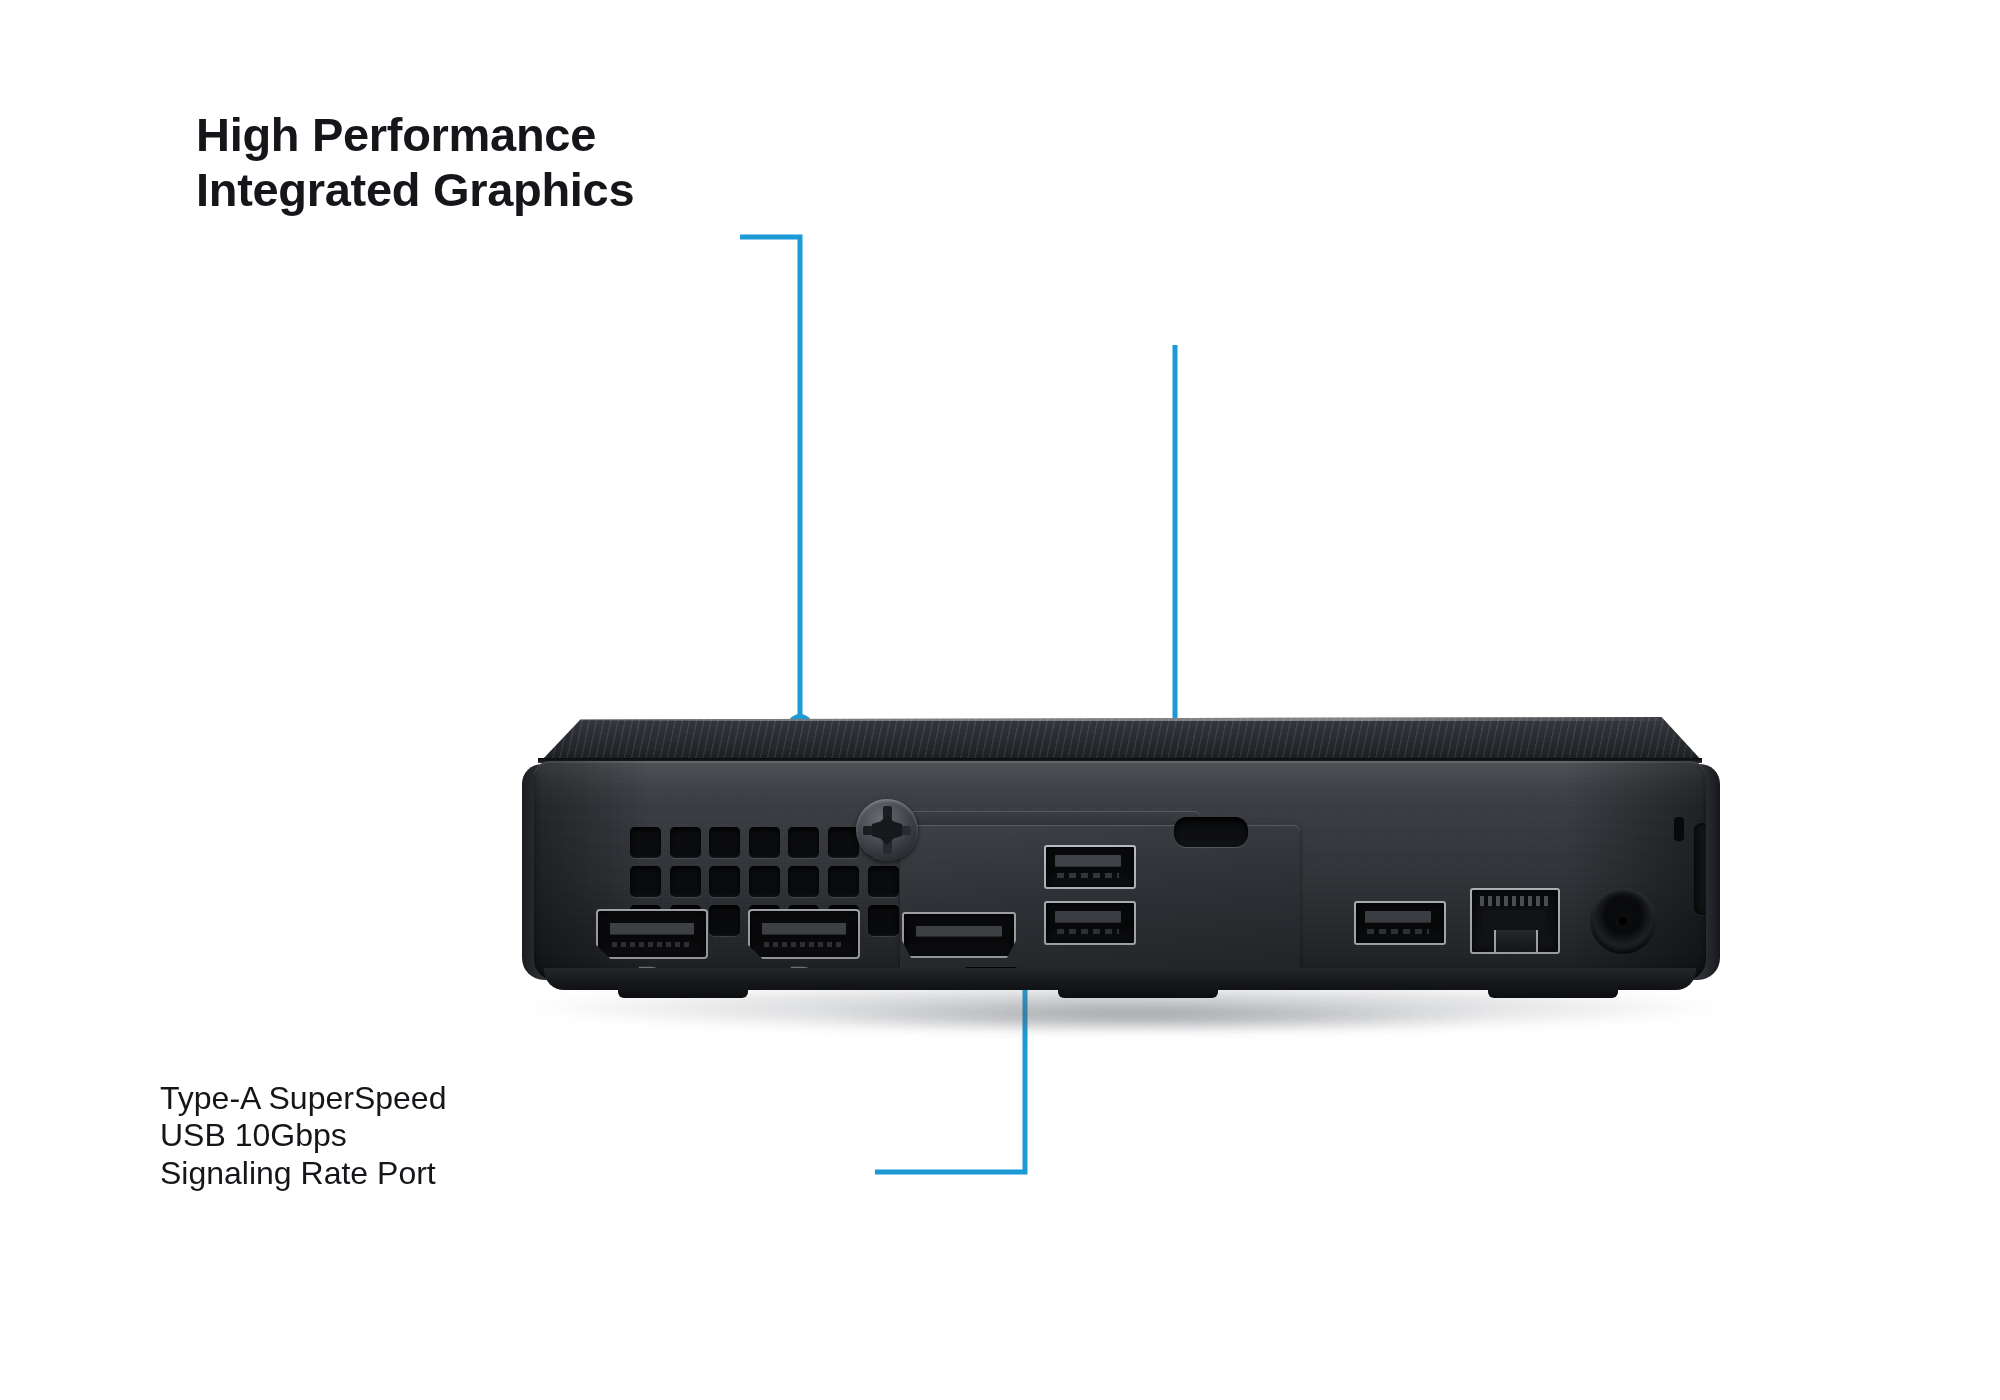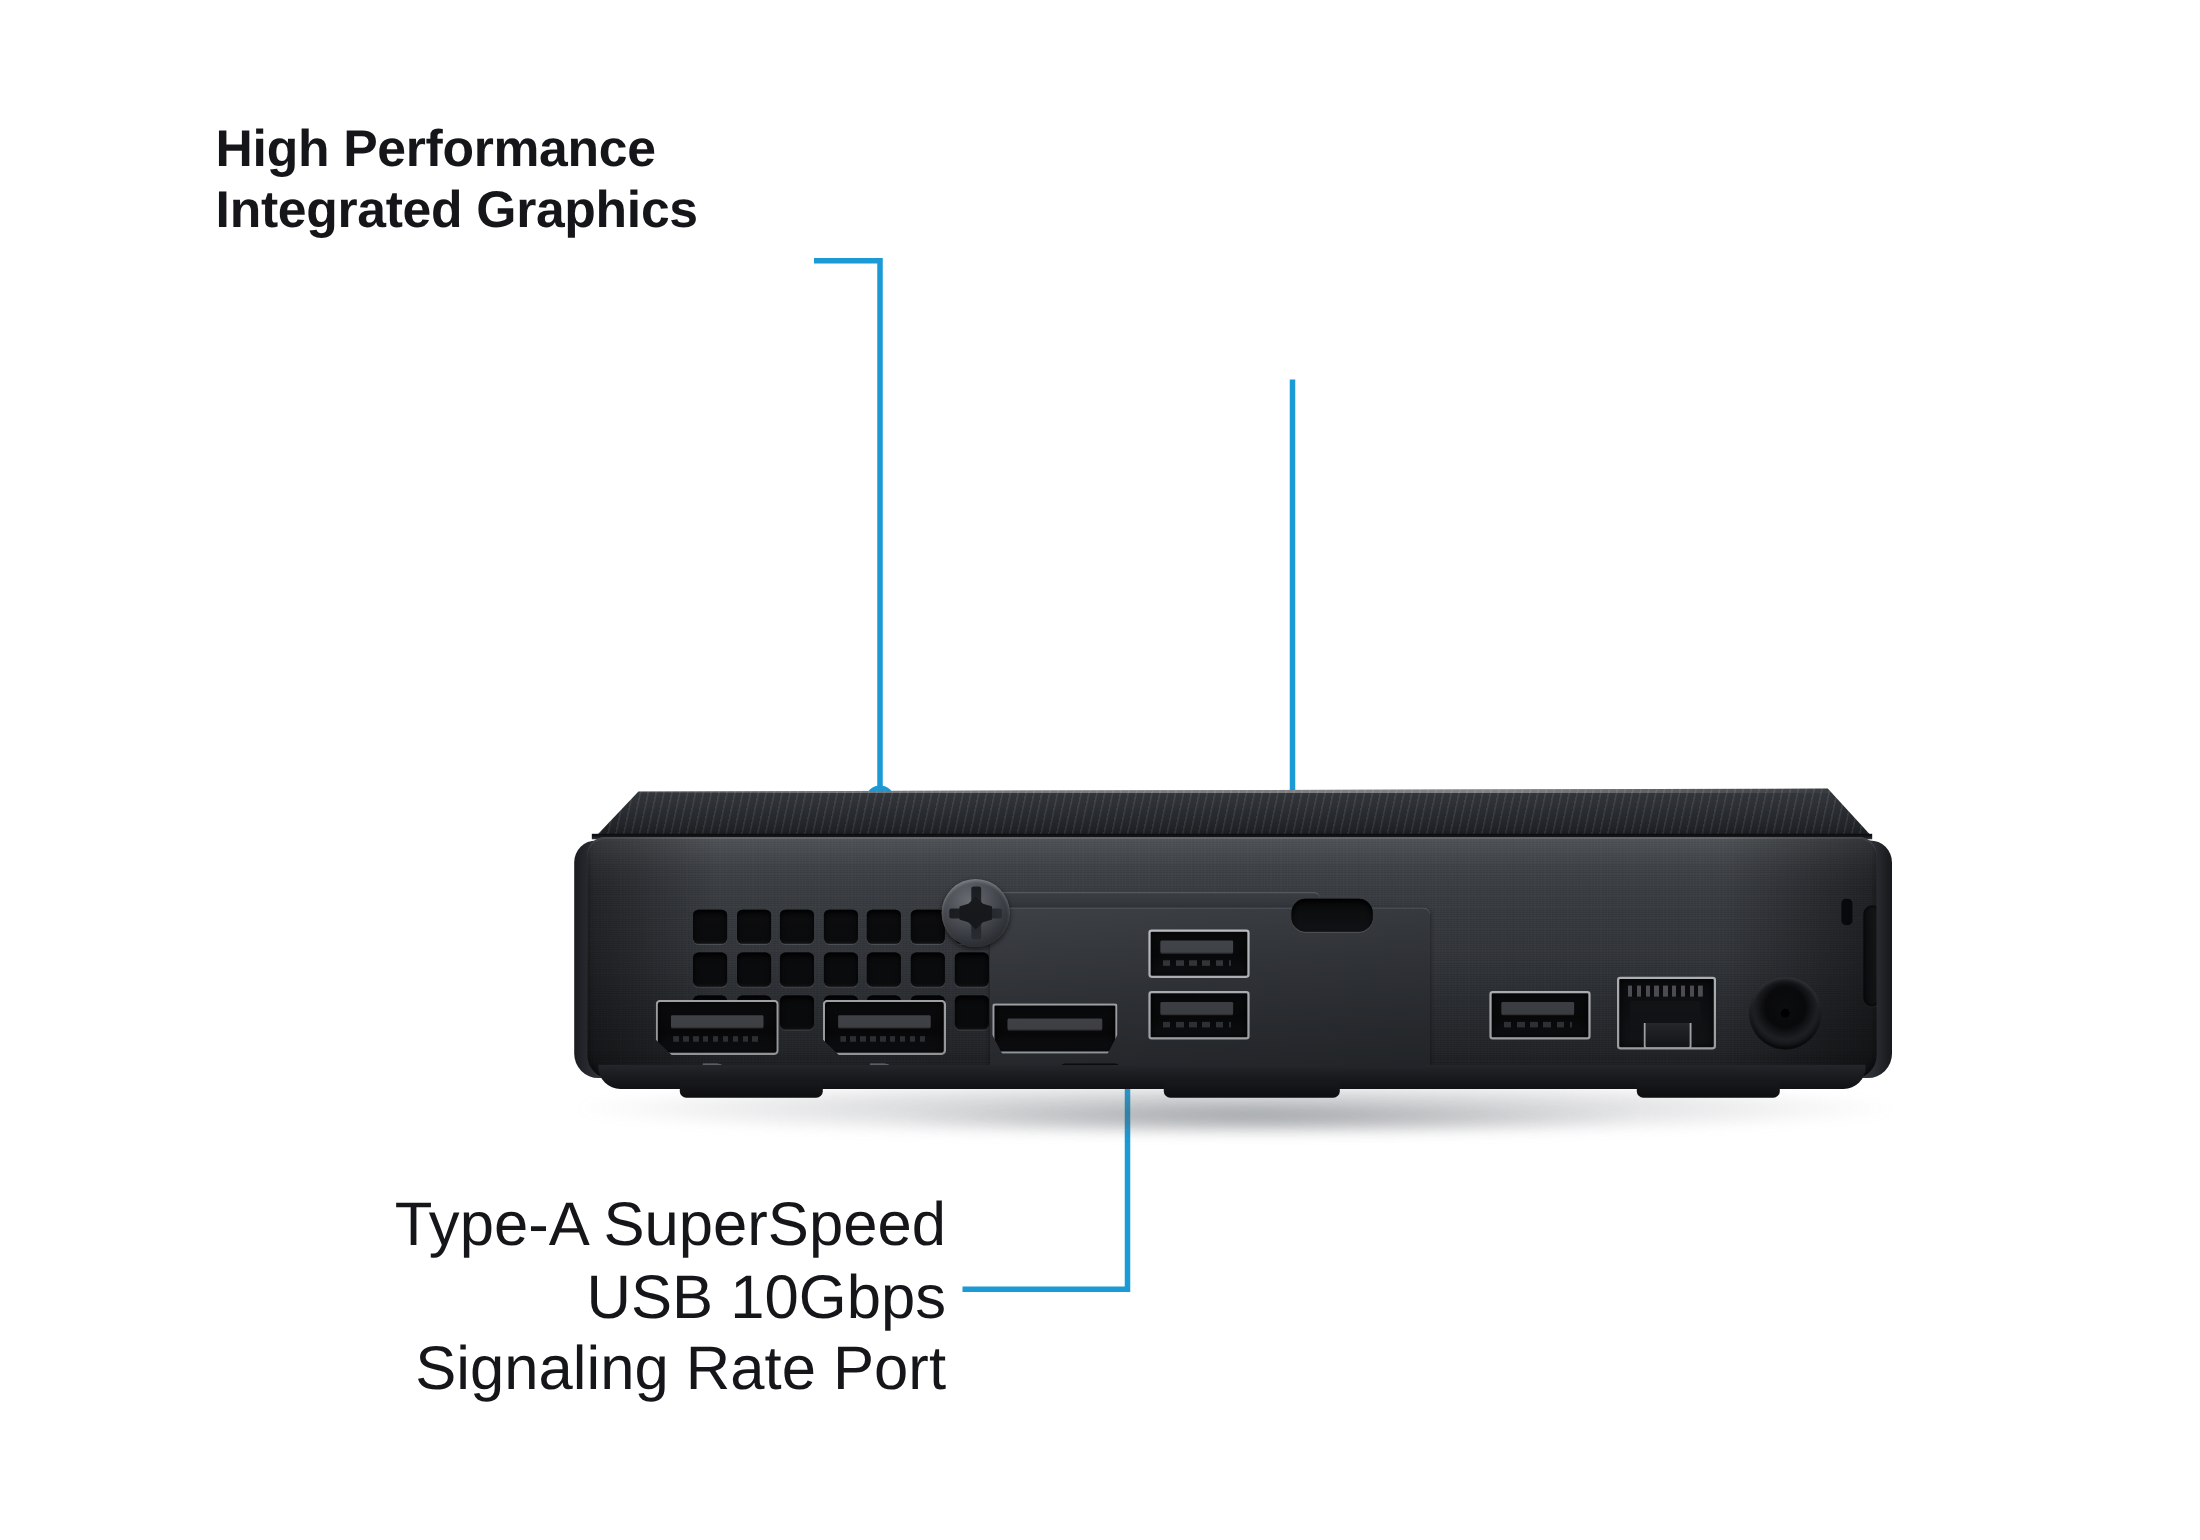--- a/index.html
+++ b/index.html
@@ -16,21 +16,21 @@
   #callout-graphics{
     left:196px;top:108px;width:640px;
     font-size:47px;font-weight:700;letter-spacing:-0.3px;text-align:left;
   }
   #callout-lock{
     left:800px;top:300px;width:560px;
     font-size:43px;font-weight:300;text-align:center;letter-spacing:0px;
   }
   #callout-usb{
     left:160px;top:1080px;width:700px;
-    font-size:56px;font-weight:300;text-align:right;letter-spacing:0px;
+    font-size:32px;font-weight:300;letter-spacing:0px;
   }
 
   
   .leaders{position:absolute;left:0;top:0;width:2000px;height:1400px;overflow:visible;}
 
   
   .device{position:absolute;left:498px;top:716px;width:1240px;height:300px;}
 
   .dev-shadow{
     position:absolute;left:30px;top:270px;width:1190px;height:48px;

